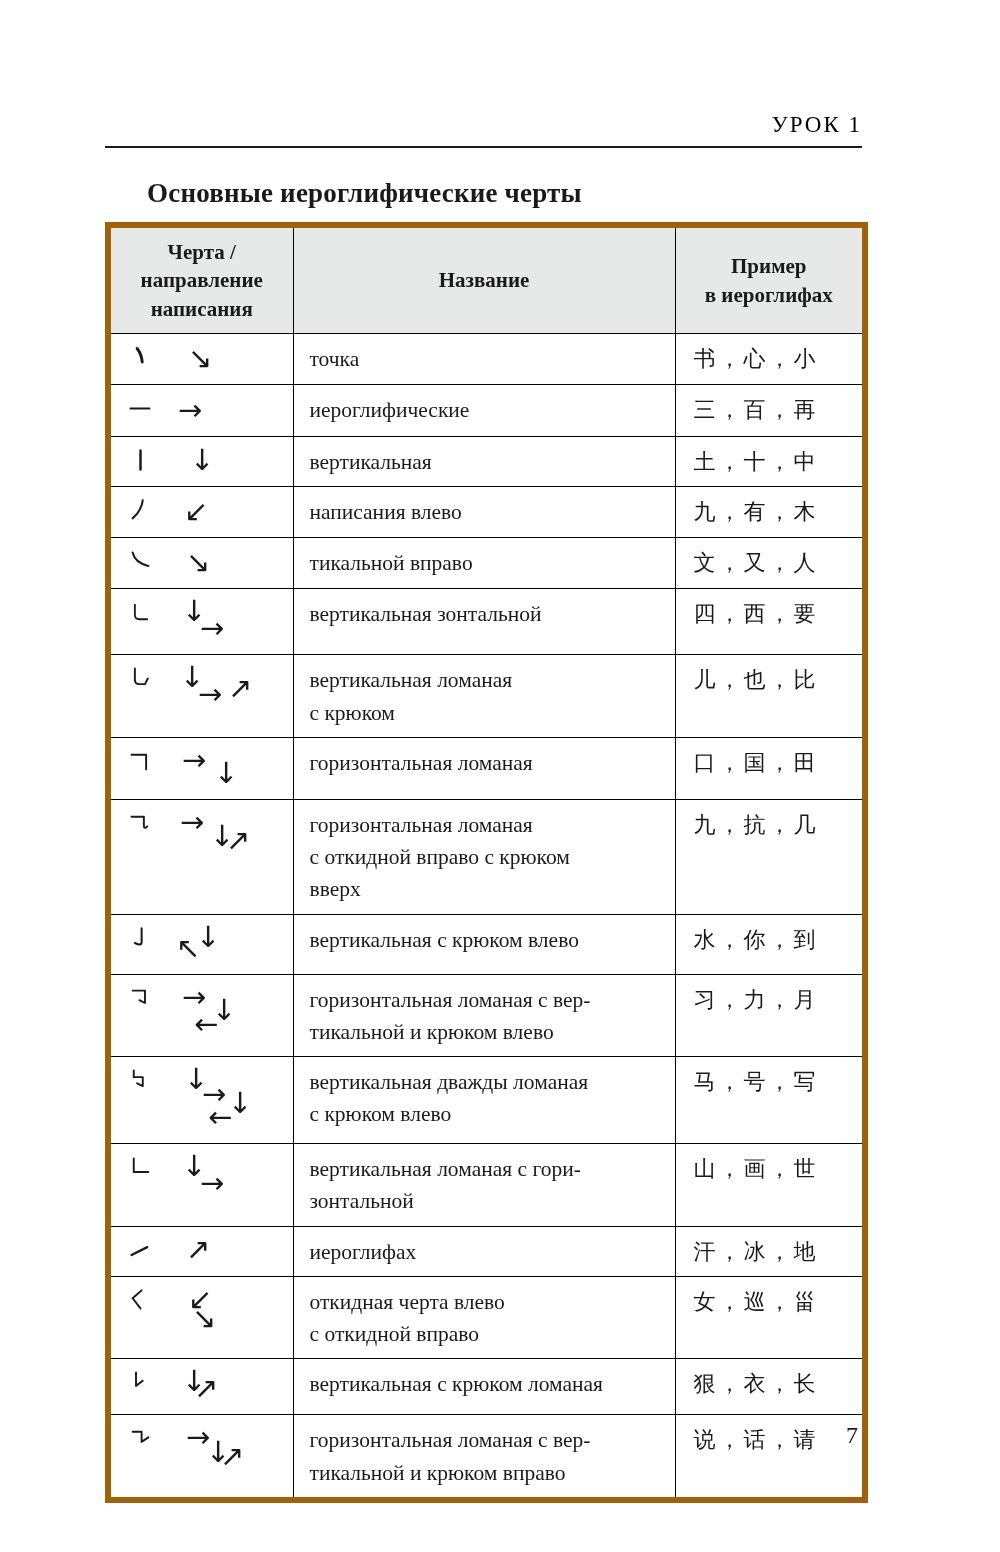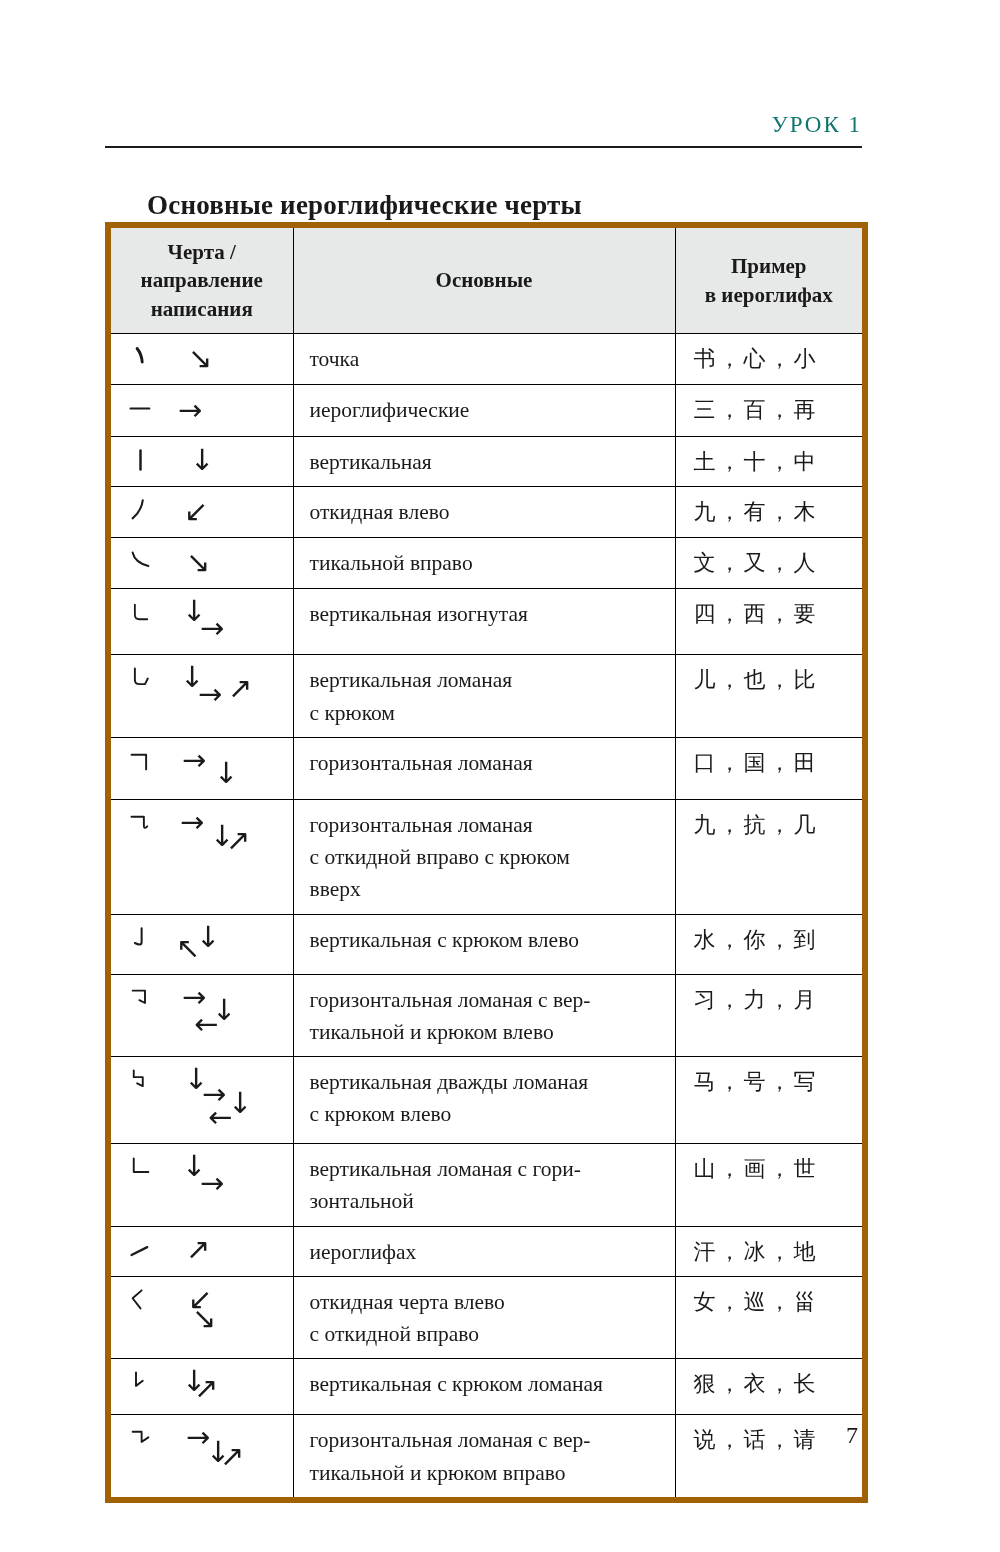--- a/index.html
+++ b/index.html
@@ -3,28 +3,28 @@
 <meta charset="utf-8">
 <style>
   html,body{margin:0;padding:0;}
   body{
     width:1000px;height:1552px;background:#ffffff;position:relative;
     font-family:"Liberation Serif","DejaVu Serif",serif;color:#1a1a1a;
     -webkit-font-smoothing:antialiased;
   }
   .running-head{
     position:absolute;top:112px;right:138px;
-    font-size:23px;letter-spacing:2px;color:#0f766e;
+    font-size:23px;letter-spacing:2px;color:#000000;
   }
   .head-rule{
     position:absolute;top:146px;left:105px;width:757px;height:0;
     border-top:2px solid #1c1c1c;
   }
   .page-title{
-    position:absolute;top:172px;left:147px;
+    position:absolute;top:160px;left:147px;
     font-size:27px;font-weight:bold;letter-spacing:0.2px;text-align:center;
   }
   .table-wrap{position:absolute;top:222px;left:105px;}
   table.stroke-table{
     border-collapse:collapse;table-layout:fixed;width:757px;
     border:6px solid #a16207;
   }
   .stroke-table th,.stroke-table td{
     border:1.6px solid #000;
     font-size:21.5px;line-height:1.5;
@@ -70,21 +70,21 @@
     <colgroup>
         <col class="c-stroke">
         <col class="c-name">
         <col class="c-ex">
       </colgroup>
     <thead>
       <tr>
         <th>Черта /
 направление
 написания</th>
-        <th>Основные</th>
+        <th>Название</th>
         <th>Пример
 в иероглифах</th>
       </tr>
     </thead>
     <tbody>
         <tr>
           <td class="col-stroke">
             <div class="stroke-wrap">
               <svg viewBox="0 0 24 24" width="27" height="27" class="stroke-glyph">
                 <path d="M9 4 Q13 9 13.5 16" fill="none" stroke="#1a1a1a" stroke-width="2.6" stroke-linecap="round" stroke-linejoin="round"></path>
@@ -129,21 +129,21 @@
           <td class="col-stroke">
             <div class="stroke-wrap">
               <svg viewBox="0 0 24 24" width="27" height="27" class="stroke-glyph">
                 <path d="M14 3 Q13 12 5 19" fill="none" stroke="#1a1a1a" stroke-width="1.8" stroke-linecap="round" stroke-linejoin="round"></path>
               </svg>
               <div class="arrows" style="height: 36px;">
                 <span class="arrow" style="left: 16px; top: 2px;">↙</span>
               </div>
             </div>
           </td>
-          <td class="col-name">откидная влево</td>
+          <td class="col-name">написания влево</td>
           <td class="col-ex">九，有，木</td>
         </tr>
         <tr>
           <td class="col-stroke">
             <div class="stroke-wrap">
               <svg viewBox="0 0 24 24" width="27" height="27" class="stroke-glyph">
                 <path d="M5 4 Q7 13 19 16" fill="none" stroke="#1a1a1a" stroke-width="1.8" stroke-linecap="round" stroke-linejoin="round"></path>
               </svg>
               <div class="arrows" style="height: 36px;">
                 <span class="arrow" style="left: 18px; top: 2px;">↘</span>
@@ -158,21 +158,21 @@
             <div class="stroke-wrap">
               <svg viewBox="0 0 24 24" width="27" height="27" class="stroke-glyph">
                 <path d="M7 5 L7 14 Q7 18 11 18 L18 18" fill="none" stroke="#1a1a1a" stroke-width="1.6" stroke-linecap="round" stroke-linejoin="round"></path>
               </svg>
               <div class="arrows" style="height: 51px;">
                 <span class="arrow" style="left: 14px; top: 0px;">↓</span>
                 <span class="arrow" style="left: 32px; top: 17px;">→</span>
               </div>
             </div>
           </td>
-          <td class="col-name">вертикальная изогнутая</td>
+          <td class="col-name">вертикальная зонтальной</td>
           <td class="col-ex">四，西，要</td>
         </tr>
         <tr>
           <td class="col-stroke">
             <div class="stroke-wrap">
               <svg viewBox="0 0 24 24" width="27" height="27" class="stroke-glyph">
                 <path d="M7 3 L7 13 Q7 17 11 17 L16 17 L18.5 12" fill="none" stroke="#1a1a1a" stroke-width="1.7" stroke-linecap="round" stroke-linejoin="round"></path>
               </svg>
               <div class="arrows" style="height: 51px;">
                 <span class="arrow" style="left: 12px; top: 0px;">↓</span>

